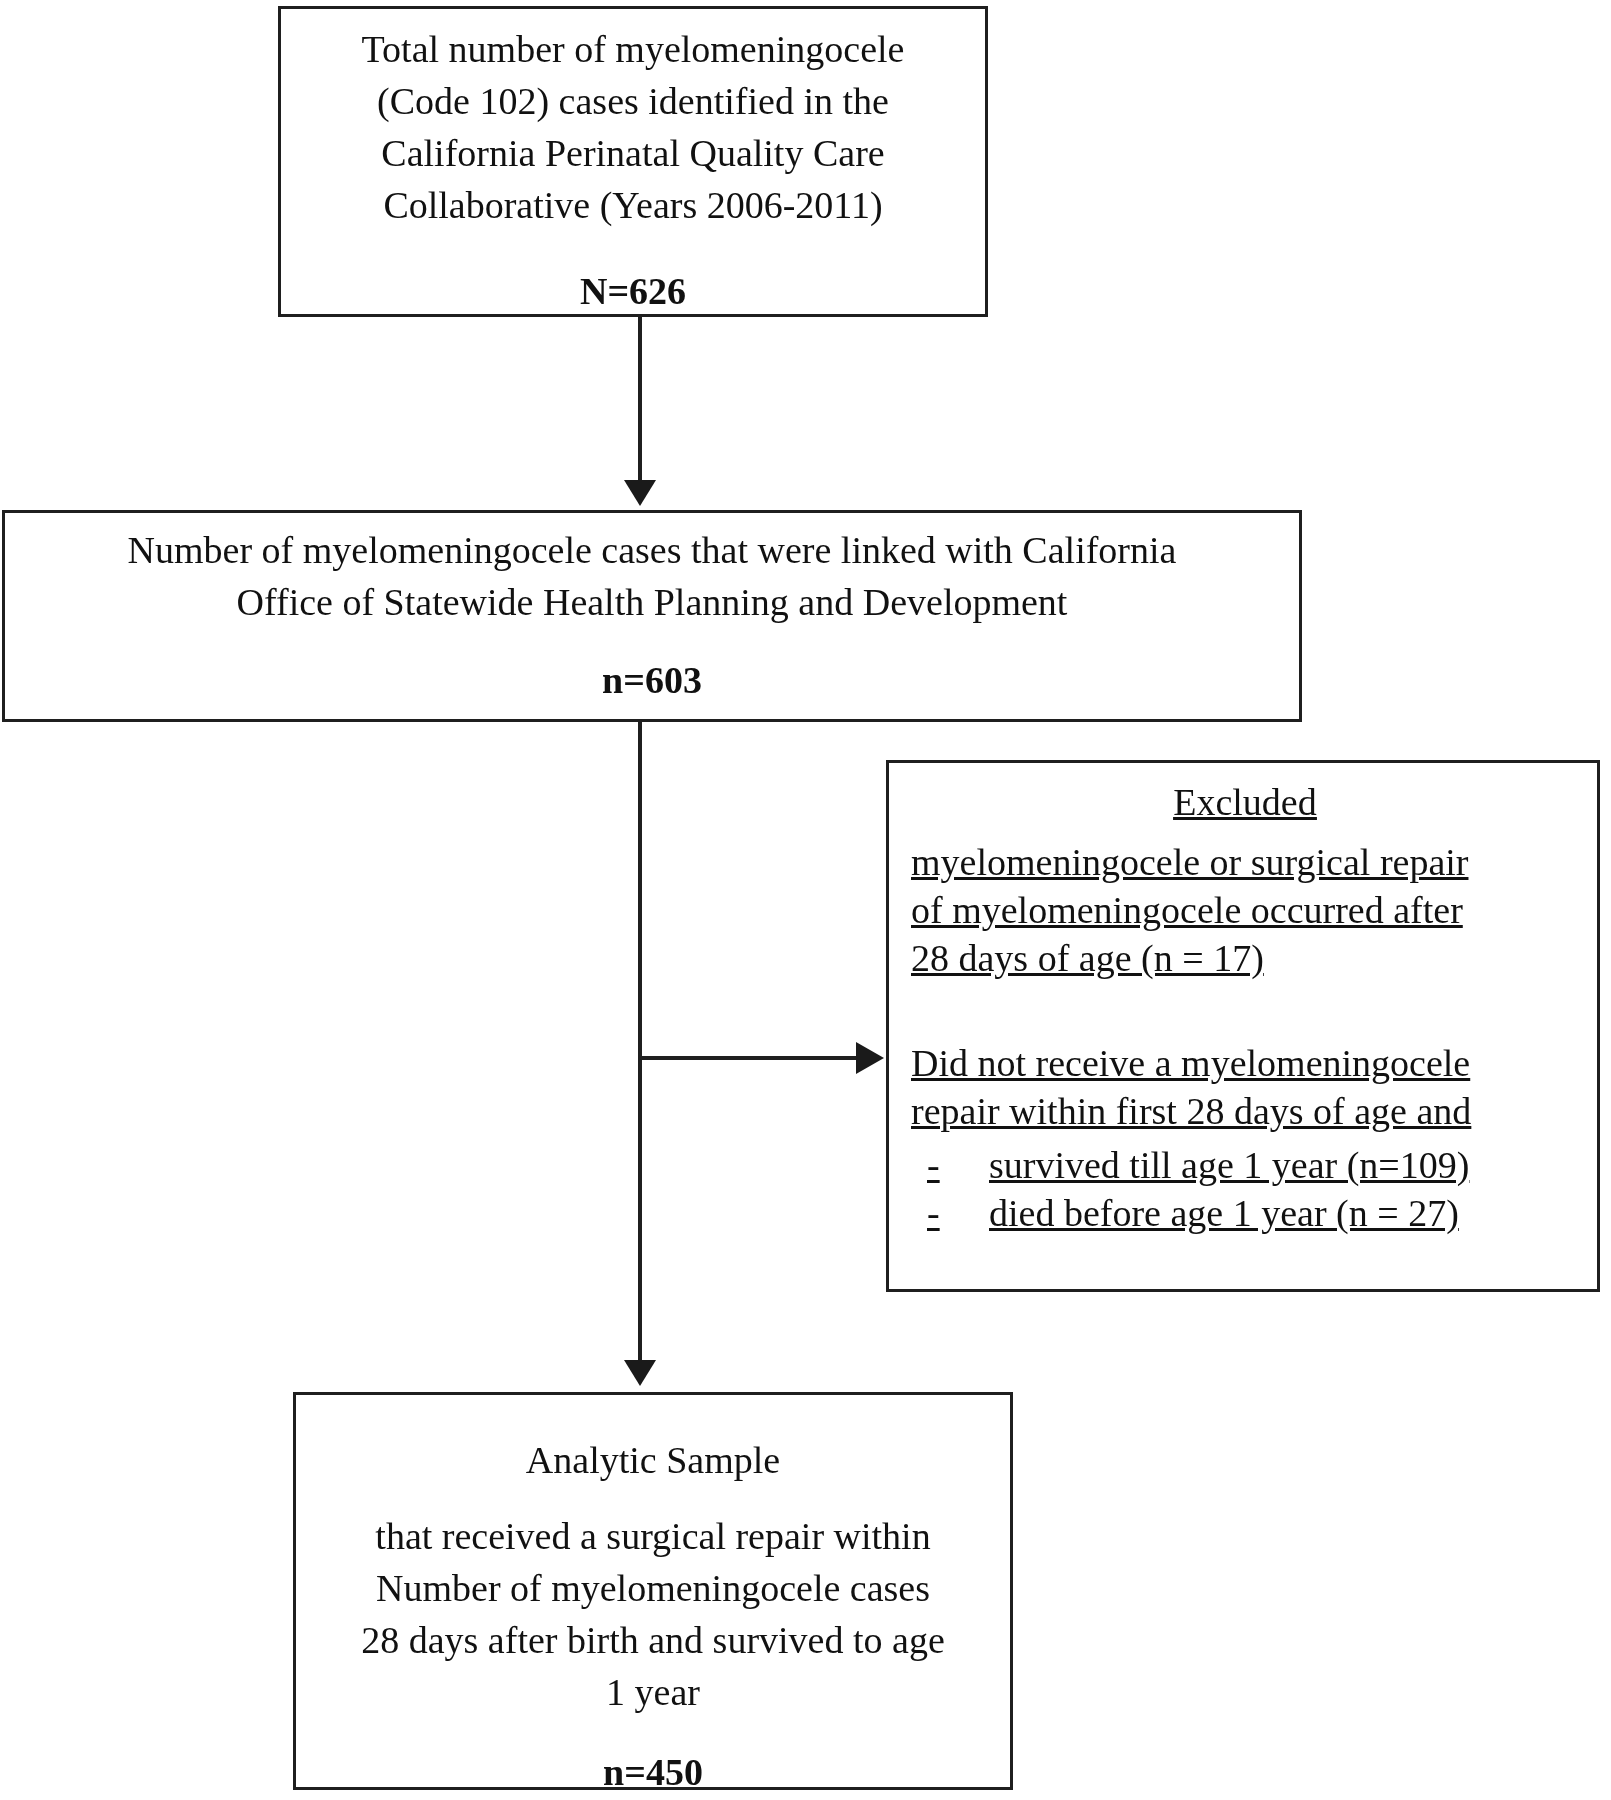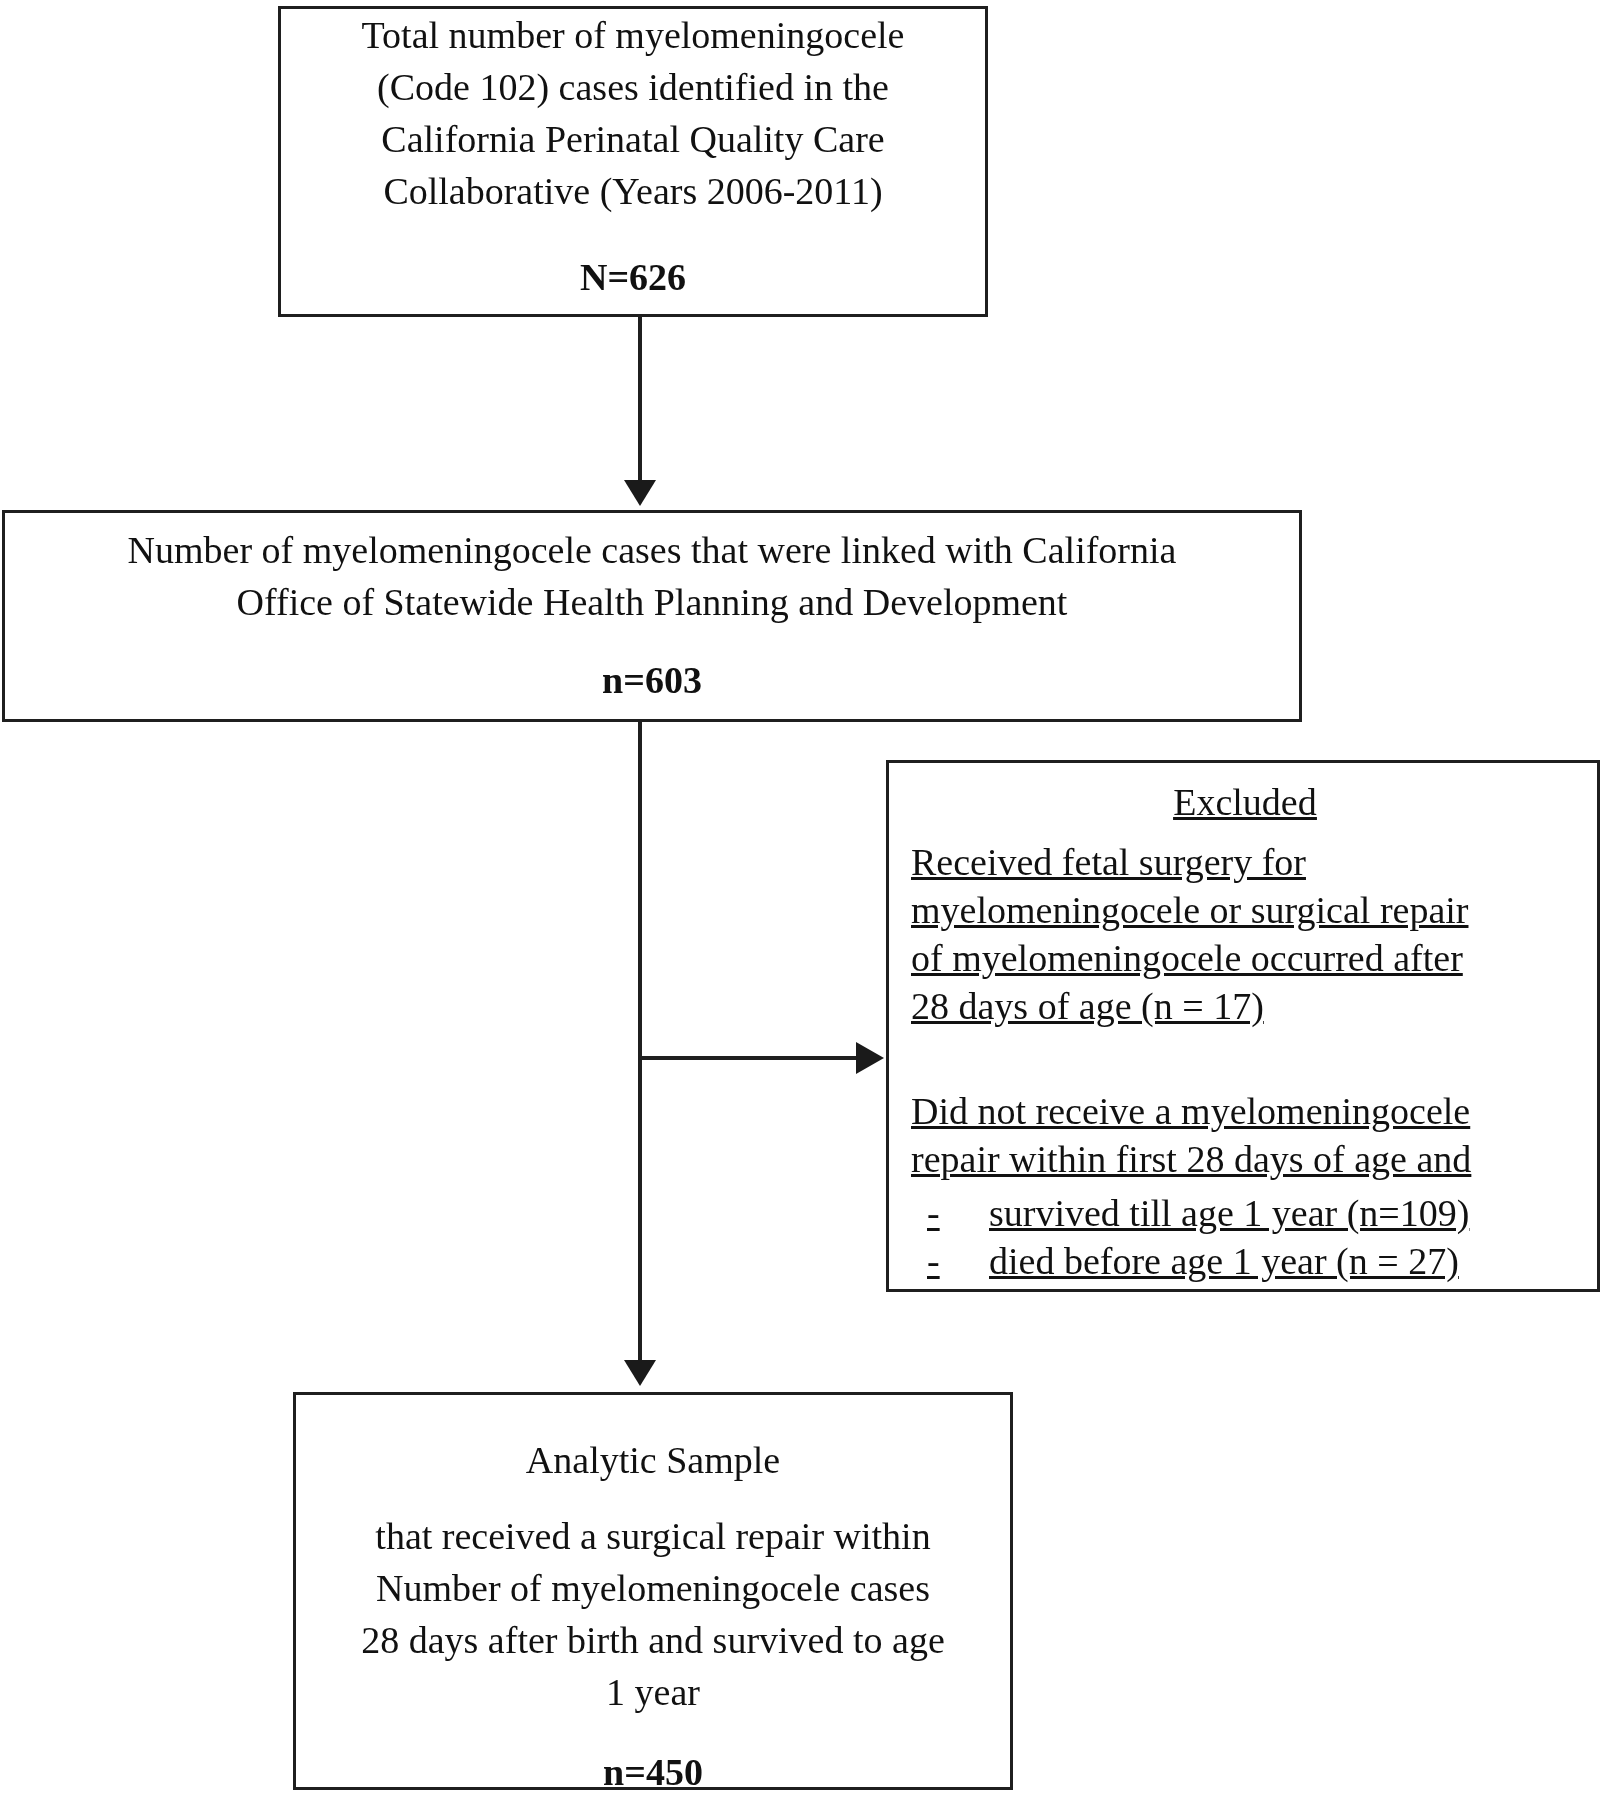--- a/index.html
+++ b/index.html
@@ -23,21 +23,21 @@
     background: #ffffff;
     font-size: 38px;
     line-height: 52px;
     text-align: center;
   }
   .line { white-space: nowrap; }
   .count {
     font-weight: bold;
   }
   
-  .box-top { left: 278px; top: 6px; width: 710px; height: 311px; }
+  .box-top { left: 278px; top: 6px; width: 710px; height: 311px; padding-top: 14px; }
   .box-top .count { margin-top: 34px; }
   
   .box-linked { left: 2px; top: 510px; width: 1300px; height: 212px; padding-top: 11px; }
   .box-linked .count { margin-top: 26px; }
   
   .box-excluded {
     left: 886px; top: 760px; width: 714px; height: 532px;
     text-align: left;
     line-height: 48px;
     padding: 15px 18px 2px 22px;
@@ -105,21 +105,20 @@
 
   <div class="vline" style="left:638px; top:722px; width:4px; height:638px;"></div>
   <div class="arrowhead-down" style="left:624px; top:1360px;"></div>
 
   <div class="hline" style="left:640px; top:1056px; width:218px; height:4px;"></div>
   <div class="arrowhead-right" style="left:856px; top:1042px;"></div>
 
   <div class="box box-excluded">
     <div class="excl-title">Excluded</div>
     <div class="excl-para1">
-      <div class="line">Received fetal surgery for</div>
       <div class="line">myelomeningocele or surgical repair</div>
       <div class="line">of myelomeningocele occurred after</div>
       <div class="line">28 days of age (n = 17)</div>
     </div>
     <div class="excl-para2">
       <div class="line">Did not receive a myelomeningocele</div>
       <div class="line">repair within first 28 days of age and</div>
     </div>
     <div class="bullet-rows">
       <div class="bullet-row">

